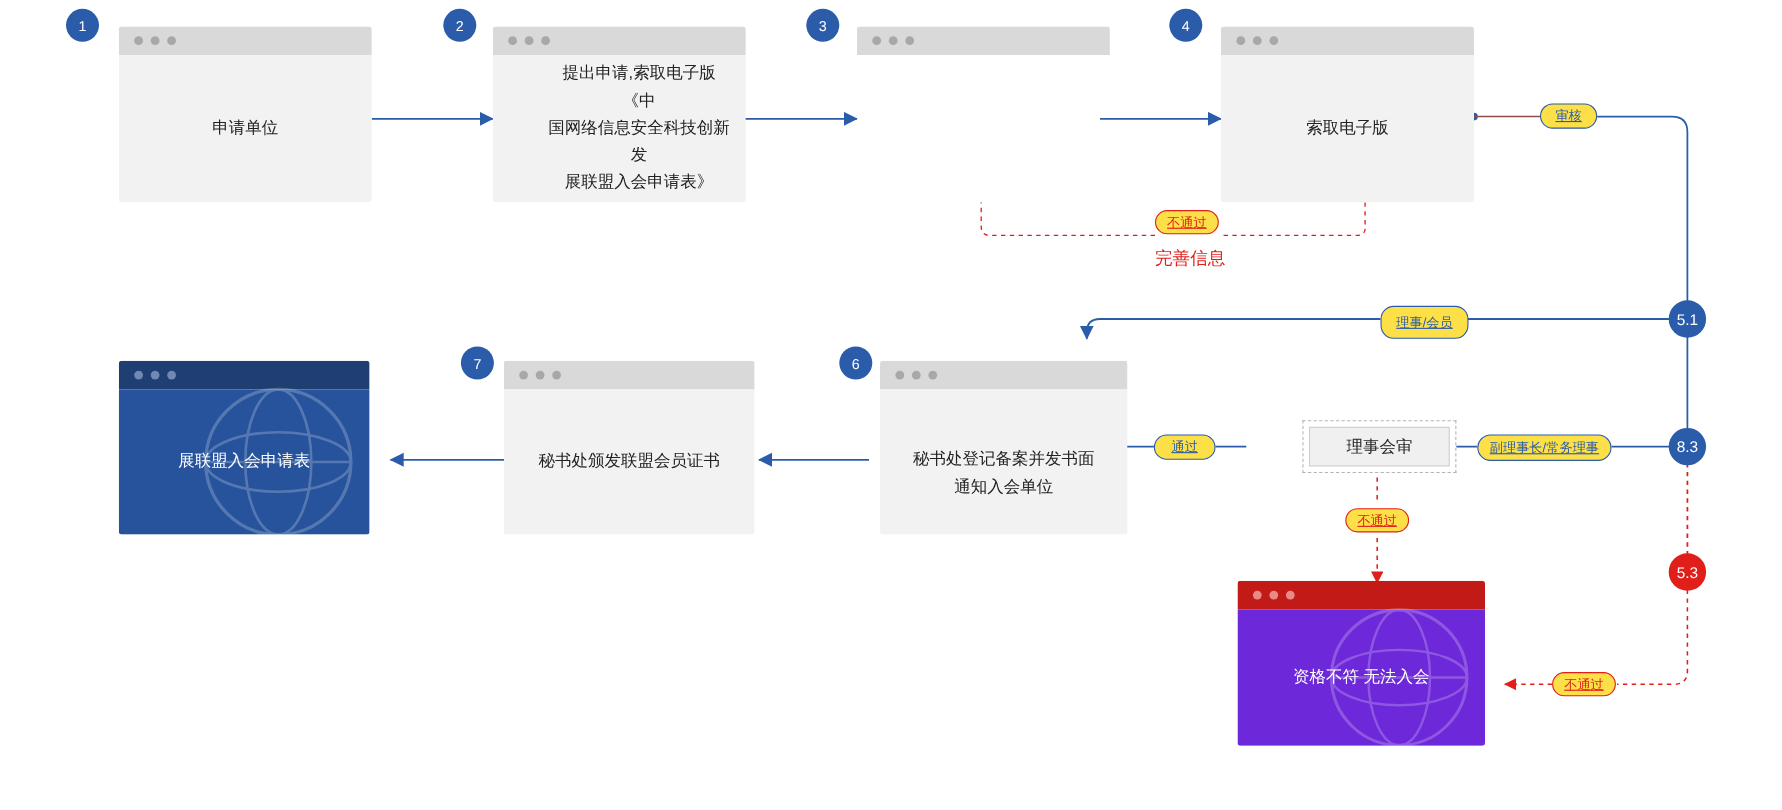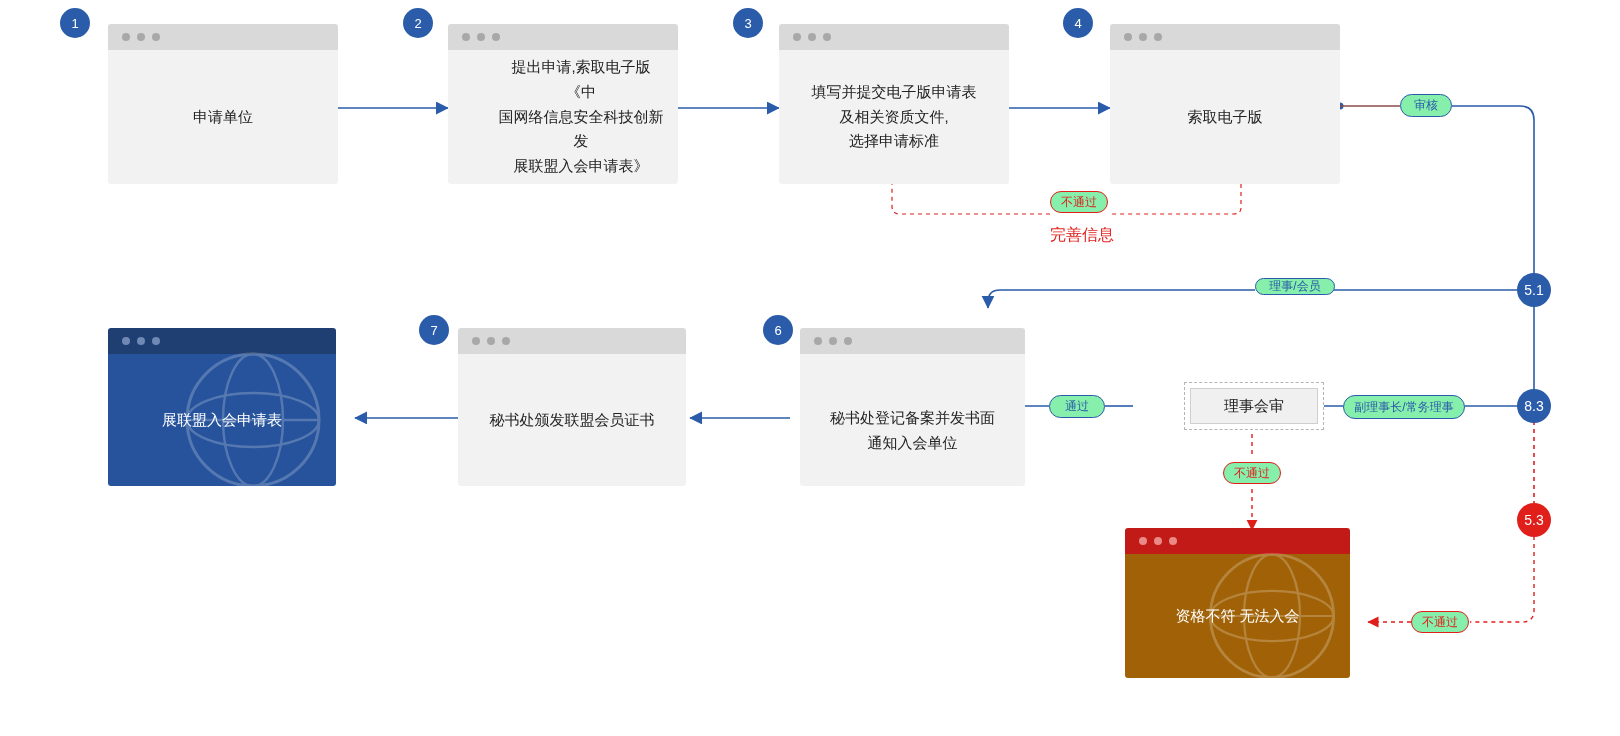--- a/index.html
+++ b/index.html
@@ -16,34 +16,34 @@
   .win.grey .bar{background:#d9d9d9;}
   .win.grey .dot{background:#a8a8a8;}
   .win.grey .body{background:#f2f2f2;color:#222;}
 
   .win.blue .bar{background:#1f3f73;}
   .win.blue .dot{background:#6f88b4;}
   .win.blue .body{background:#26539c;color:#ffffff;position:relative;}
 
   .win.red .bar{background:#c21b17;}
   .win.red .dot{background:#e98a87;}
-  .win.red .body{background:#a16207;color:#ffffff;position:relative;}
+  .win.red .body{background:#6d28d9;color:#ffffff;position:relative;}
 
   .globe{position:absolute;right:8px;top:50%;transform:translateY(-50%);opacity:.22;pointer-events:none;}
 
   
   .badge{position:absolute;border-radius:50%;display:flex;align-items:center;justify-content:center;
          color:#fff;font-size:13px;background:#2a5caa;box-sizing:border-box;}
   .badge.sm{width:30px;height:30px;font-size:13px;}
   .badge.lg{width:34px;height:34px;font-size:14px;}
   .badge.red{background:#e01f1a;}
 
   
   .pill{position:absolute;border-radius:12px;display:flex;align-items:center;justify-content:center;
-        font-size:12px;background:#86efac;box-sizing:border-box;white-space:nowrap;}
+        font-size:12px;background:#fde047;box-sizing:border-box;white-space:nowrap;text-decoration:underline;}
   .pill.blue{border:1px solid #2a5caa;color:#2a5caa;}
   .pill.red{border:1px solid #e01f1a;color:#e01f1a;}
 
   .plain{position:absolute;font-size:16px;color:#e01f1a;white-space:nowrap;}
 
   
   .council{position:absolute;border:1px dashed #b5b5b5;box-sizing:border-box;padding:5px;background:#fff;}
   .council .inner{background:#f0f0f0;border:1px solid #cfcfcf;width:100%;height:100%;
                   display:flex;align-items:center;justify-content:center;font-size:15px;color:#222;box-sizing:border-box;}
 </style>
@@ -124,25 +124,20 @@
     </div>
   </div>
 
   <div class="badge sm" style="left:733px;top:8px;">3</div>
   <div class="win grey" style="left:779px;top:24px;width:230px;height:160px;">
     <div class="bar">
       <span class="dot"></span>
       <span class="dot"></span>
       <span class="dot"></span>
     </div>
-    <div class="body" style="height:134px;">
-      <span style="white-space:pre-line;">填写并提交电子版申请表
-及相关资质文件,
-选择申请标准</span>
-    </div>
   </div>
 
   <div class="badge sm" style="left:1063px;top:8px;">4</div>
   <div class="win grey" style="left:1110px;top:24px;width:230px;height:160px;">
     <div class="bar">
       <span class="dot"></span>
       <span class="dot"></span>
       <span class="dot"></span>
     </div>
     <div class="body" style="height:134px;">
@@ -151,21 +146,21 @@
   </div>
 
   <div class="pill blue" style="left:1400px;top:94px;width:52px;height:23px;">审核</div>
   <div class="pill red" style="left:1050px;top:191px;width:58px;height:22px;">不通过</div>
   <div class="plain" style="left:1050px;top:225px;">完善信息</div>
 
   <div class="badge lg" style="left:1517px;top:273px;">5.1</div>
   <div class="badge lg" style="left:1517px;top:389px;">8.3</div>
   <div class="badge lg red" style="left:1517px;top:503px;">5.3</div>
 
-  <div class="pill blue" style="left:1255px;top:278px;width:80px;height:17px;">理事/会员</div>
+  <div class="pill blue" style="left:1255px;top:278px;width:80px;height:30px;">理事/会员</div>
   <div class="pill blue" style="left:1343px;top:395px;width:122px;height:24px;">副理事长/常务理事</div>
   <div class="pill blue" style="left:1049px;top:395px;width:56px;height:23px;">通过</div>
   <div class="pill red" style="left:1223px;top:462px;width:58px;height:22px;">不通过</div>
   <div class="pill red" style="left:1411px;top:611px;width:58px;height:22px;">不通过</div>
 
   <div class="council" style="left:1184px;top:382px;width:140px;height:48px;">
     <div class="inner">
       <span>理事会审</span>
     </div>
   </div>

